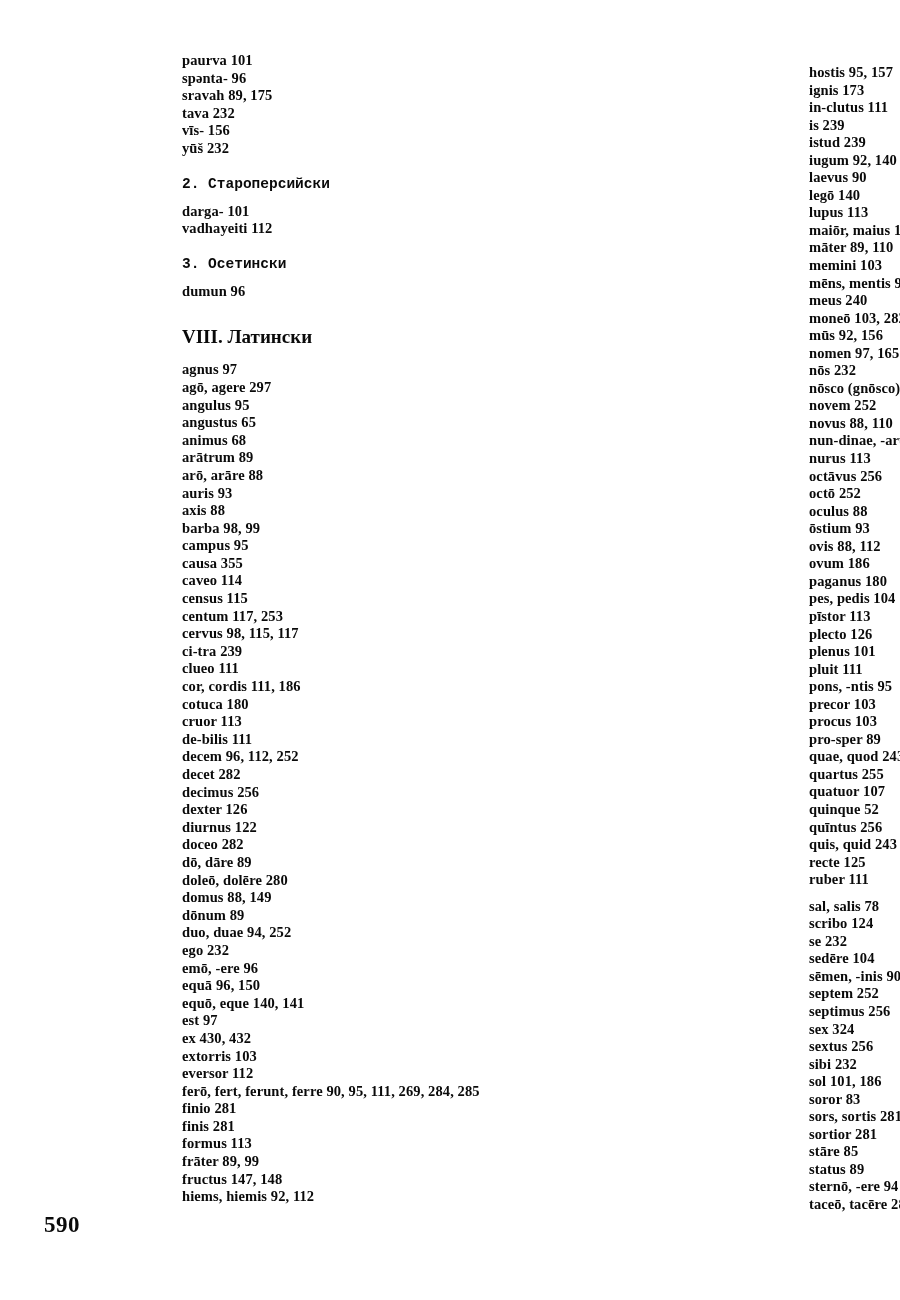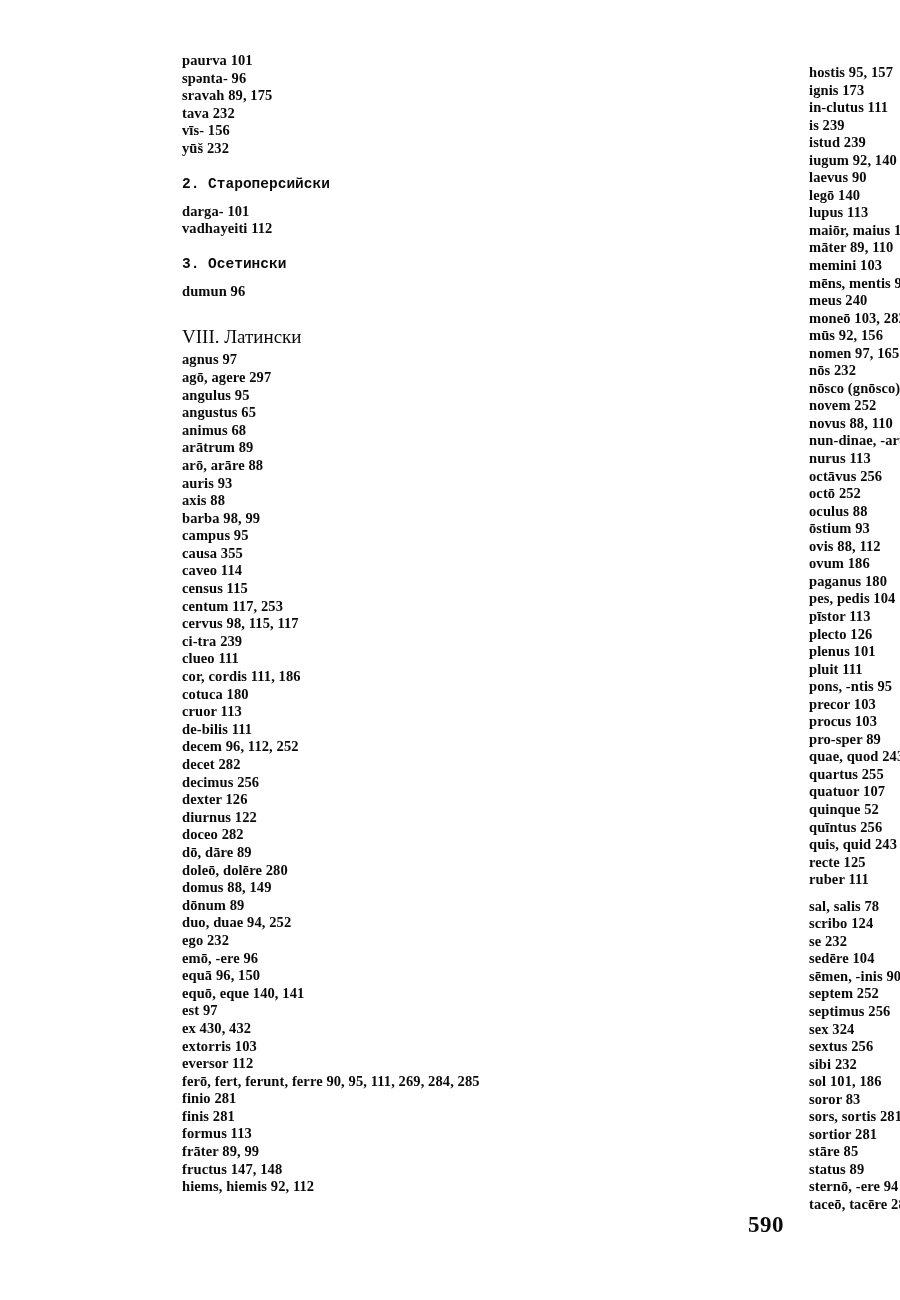--- a/index.html
+++ b/index.html
@@ -61,39 +61,40 @@
     font-size: 14.5px;
     font-weight: bold;
     white-space: nowrap;
     margin-top: 18px;
     margin-bottom: 10px;
     line-height: 17px;
   }
   .major-head {
     font-family: "Liberation Serif", serif;
     font-size: 19px;
-    font-weight: normal;
+    font-weight: bold;
     white-space: nowrap;
     margin-top: 26px;
-    margin-bottom: 3px;
+    margin-bottom: 13px;
     line-height: 22px;
   }
   .gap-small {
     height: 9px;
   }
   .page-number {
     position: absolute;
     left: 0;
     top: 1212px;
     width: 784px;
-    text-align: right;
+    text-align: left;
     font-family: "Liberation Serif", serif;
     font-size: 23px;
     font-weight: bold;
     letter-spacing: 0.5px;
+    padding-left: 44px;
   }
 </style>
 </head>
 <body>
 
 <div class="page">
 
   <div class="columns">
 
     <div class="col col-left">

